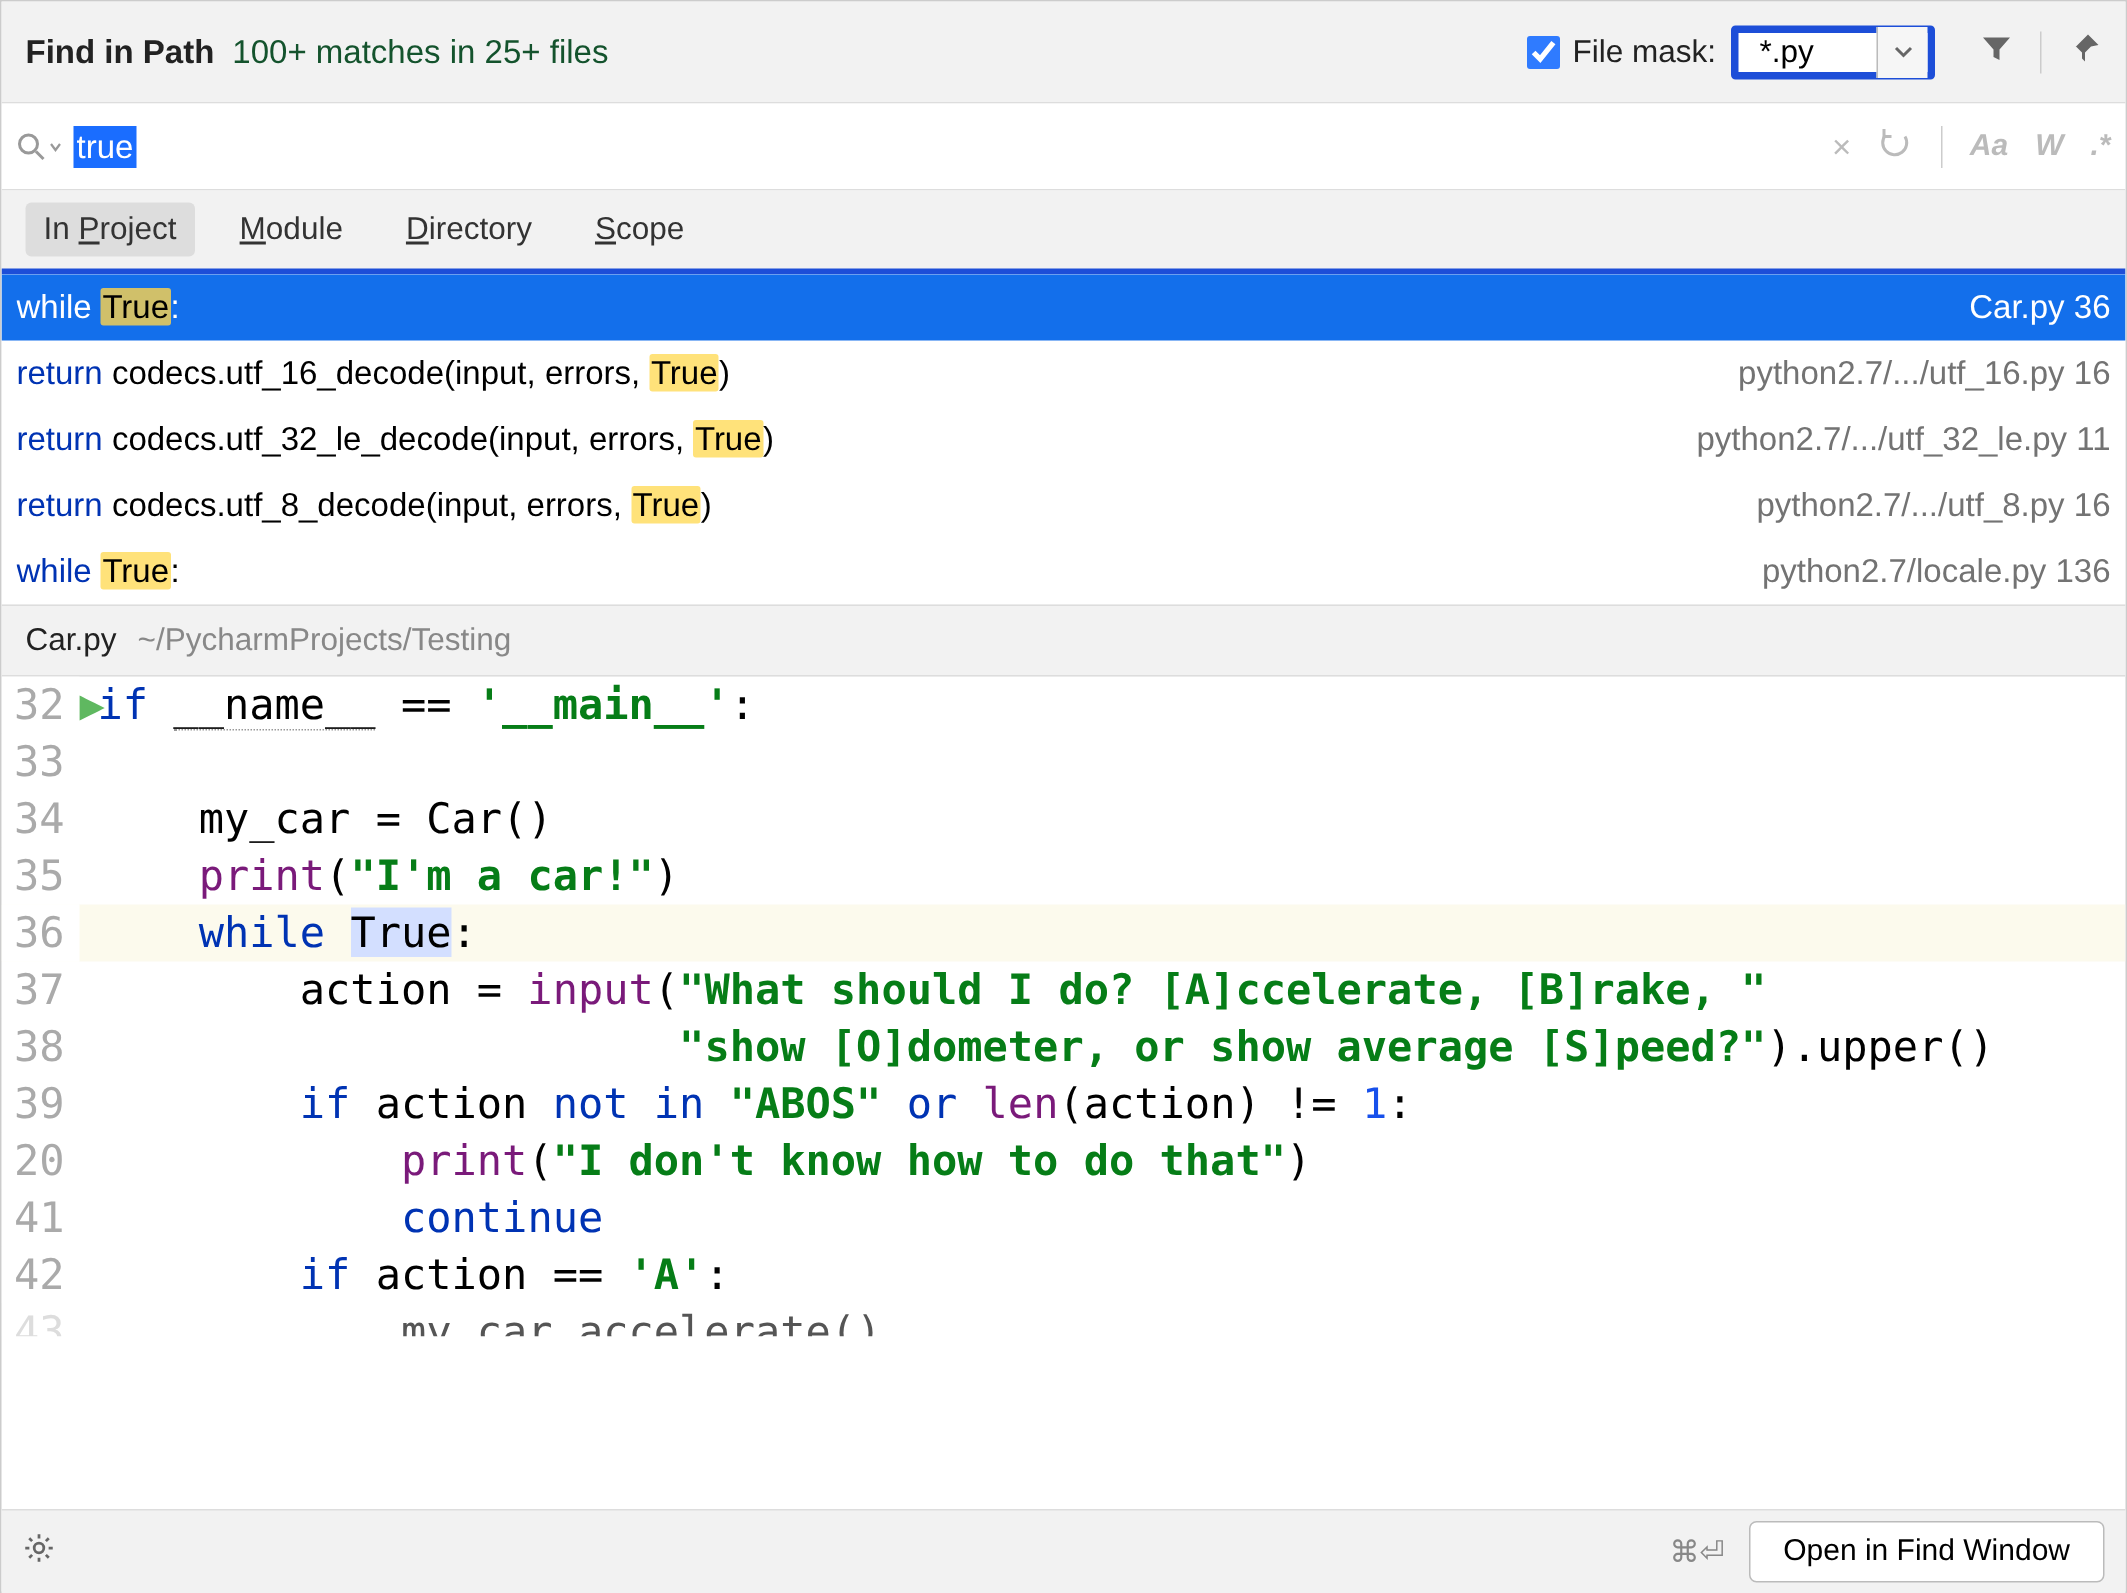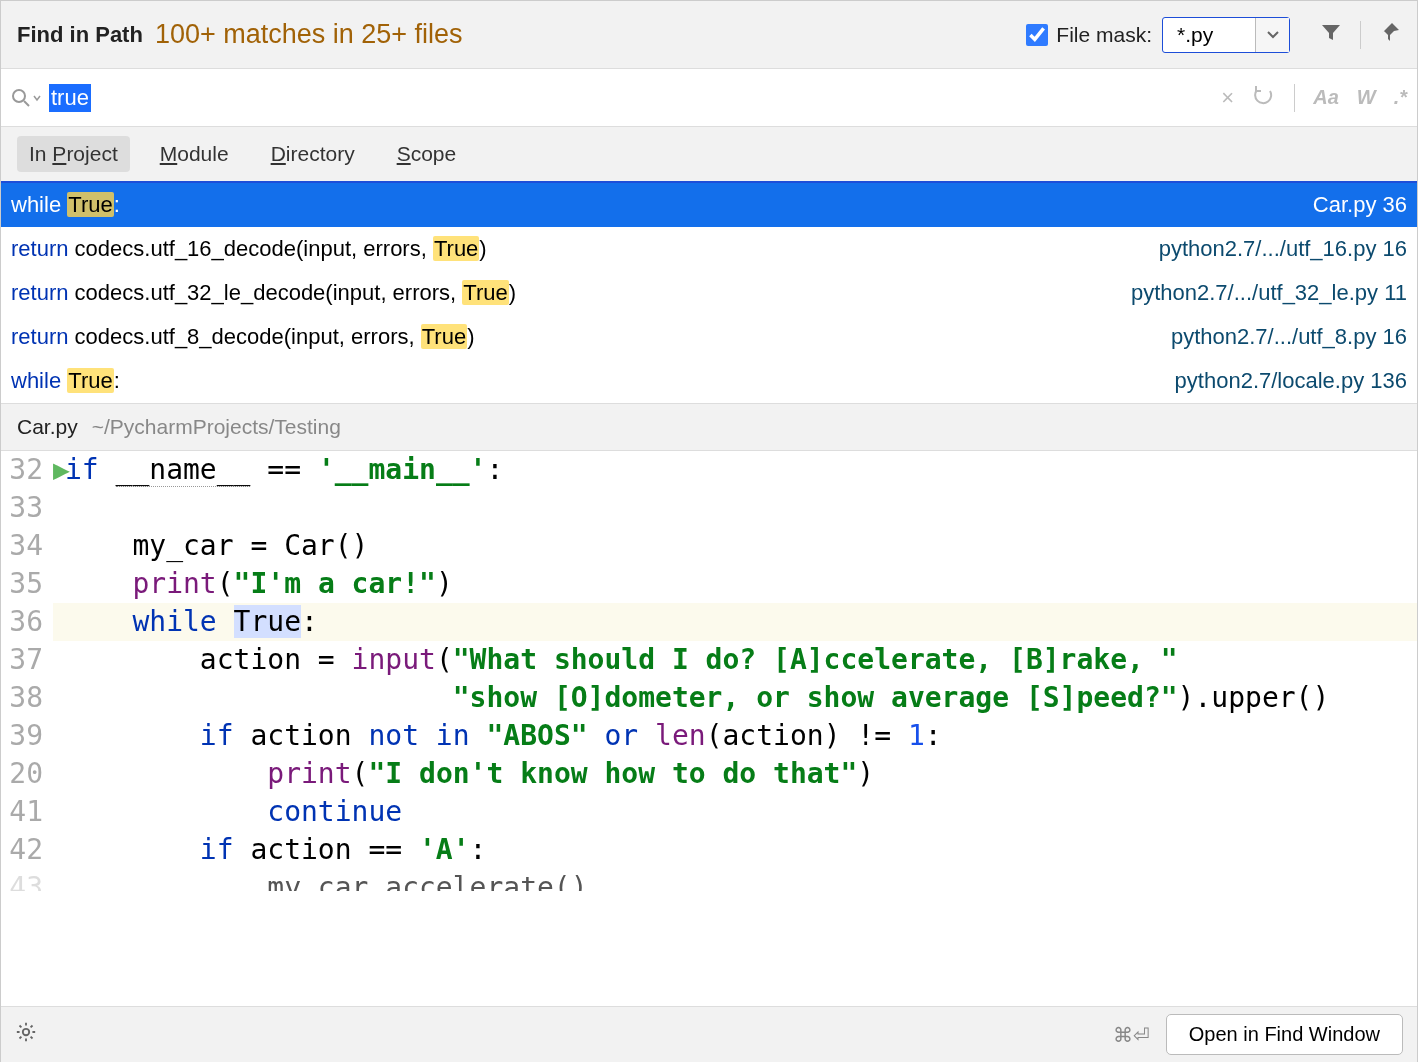--- a/index.html
+++ b/index.html
@@ -1,45 +1,45 @@
 <!DOCTYPE html>
 <html><head>
 <meta charset="utf-8">
 <style>
 * { box-sizing: border-box; margin: 0; padding: 0; }
 body { font-family: -apple-system, "Helvetica Neue", Arial, sans-serif; font-size: 14px; background: #fff; width: 1418px; height: 1062px; overflow: hidden; border: 1px solid #ccc; }
 
 .header { display: flex; align-items: center; padding: 8px 16px; background: #f2f2f2; border-bottom: 1px solid #ddd; height: 68px; }
 .header-title { font-size: 22px; font-weight: 700; color: #222; margin-right: 12px; }
-.header-subtitle { font-size: 27px; color: #a16207; flex: 1; }
+.header-subtitle { font-size: 22px; color: #14532d; flex: 1; }
 .file-mask-check { width: 22px; height: 22px; accent-color: #2f7bff; margin-right: 8px; }
 .file-mask-label { font-size: 21px; color: #222; margin-right: 10px; }
-.file-mask-select { display: flex; align-items: center; border: 1px solid #1d4ed8; border-radius: 3px; background: #fff; height: 36px; }
+.file-mask-select { display: flex; align-items: center; border: 5px solid #1d4ed8; border-radius: 3px; background: #fff; height: 36px; }
 .file-mask-value { padding: 0 14px; font-size: 21px; width: 92px; }
 .file-mask-caret { width: 34px; height: 34px; border-left: 1px solid #bbb; display: flex; align-items: center; justify-content: center; color: #666; background: #f6f6f6; }
 .header-icons { display: flex; align-items: center; gap: 18px; margin-left: 30px; }
 .header-icon { font-size: 22px; color: #666; }
 .vbar { width: 1px; height: 28px; background: #ccc; }
 
 .search-row { display: flex; align-items: center; padding: 0 10px; height: 58px; border-bottom: 1px solid #ddd; background: #fff; }
 .search-icon { color: #999; font-size: 20px; margin-right: 8px; display:flex; align-items:center;}
 .search-highlight { background: #1a6dff; color: #fff; padding: 1px 2px; font-size: 22px; }
 .search-right { display: flex; align-items: center; gap: 18px; color: #bbb; font-size: 20px; }
 .opt-icon { font-weight: 600; color: #bbb; font-style: italic; }
 
-.tabs { display: flex; align-items: center; gap: 18px; padding: 12px 16px; background: #f2f2f2; border-bottom: 2px solid #1d4ed8; height: 56px; }
+.tabs { display: flex; align-items: center; gap: 18px; padding: 12px 16px; background: #f2f2f2; border-bottom: 4px solid #1d4ed8; height: 56px; }
 .tab { font-size: 21px; color: #333; padding: 6px 12px; border-radius: 4px; }
 .tab.selected { background: #ddd; }
 .tab .u { text-decoration: underline; }
 
 .results { background: #fff; }
 .result-row { display: flex; align-items: center; padding: 6px 10px; font-size: 22px; height: 44px; }
 .result-row.selected { background: #136feb; color: #fff; }
 .result-left { flex: 1; white-space: nowrap; overflow: hidden; }
-.result-right { color: #0c4a6e; white-space: nowrap; margin-left: 20px; }
+.result-right { color: #737373; white-space: nowrap; margin-left: 20px; }
 .result-row.selected .result-right { color: #fff; }
 .kw-return, .kw-while { color: #0033b3; }
 .result-row.selected .kw-while, .result-row.selected .kw-return { color: #fff; }
 .hl { background: #ffe27a; border-radius: 2px; padding: 0 1px; color:#000;}
 .result-row.selected .hl { background: #d0c06a; }
 
 .preview-header { display: flex; align-items: center; padding: 10px 16px; background: #f2f2f2; border-top: 1px solid #ddd; border-bottom: 1px solid #ddd; height: 48px; font-size: 21px; gap: 14px; }
 .preview-filename { color: #222; }
 .preview-path { color: #888; }
 

